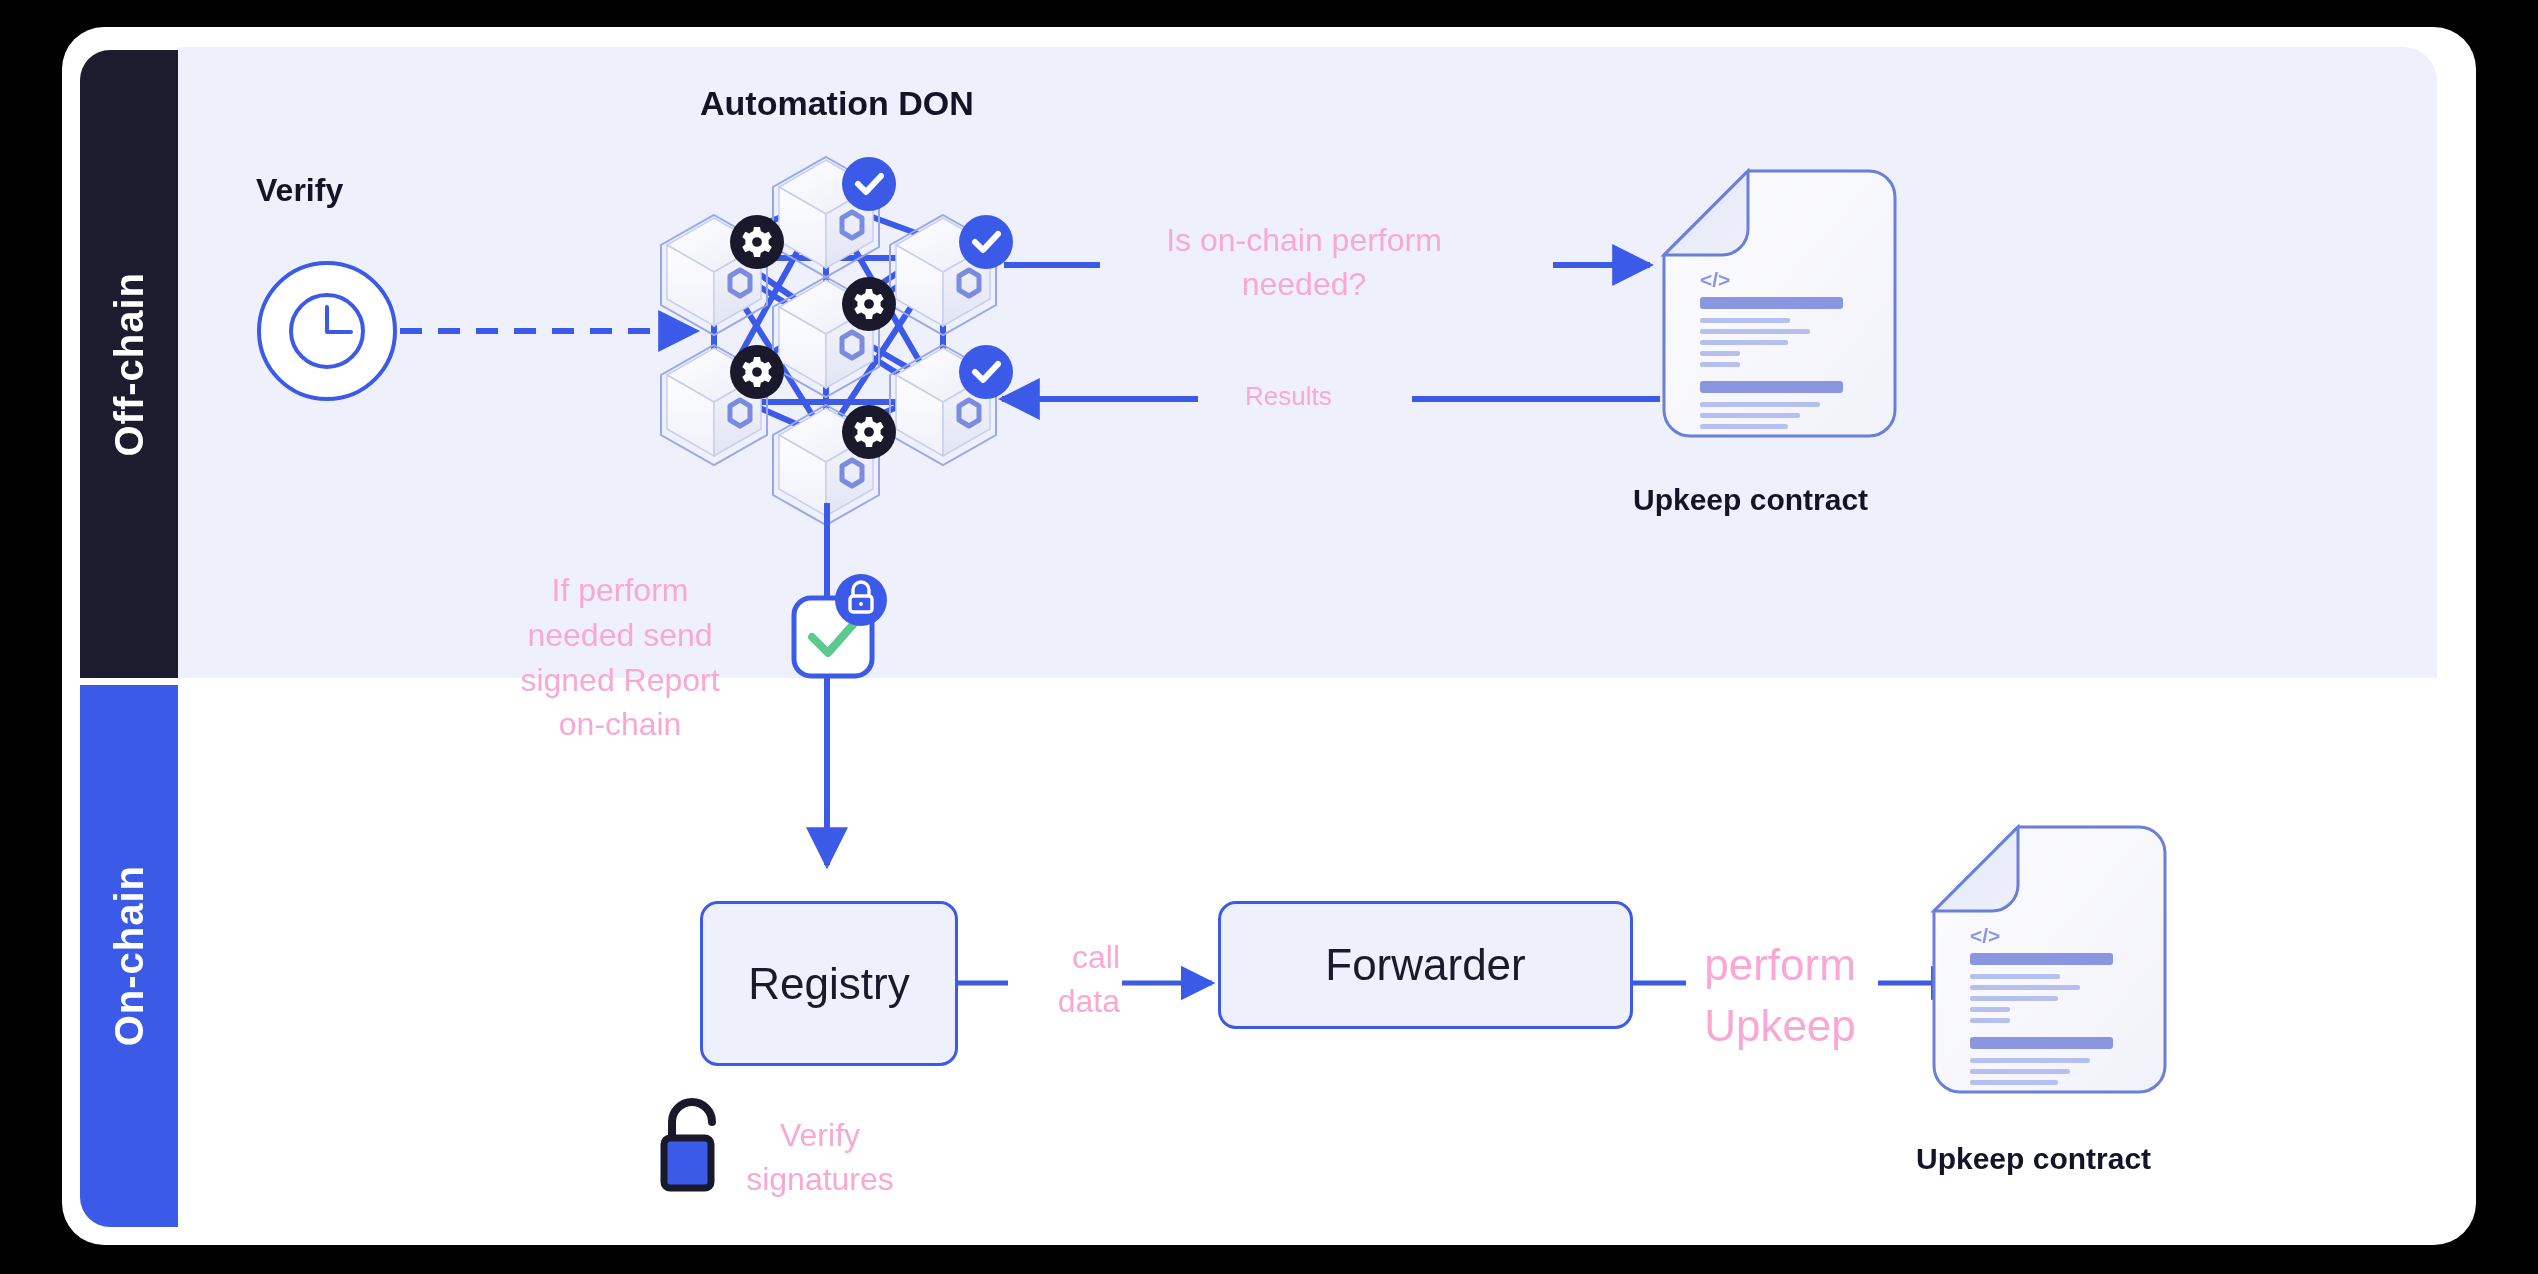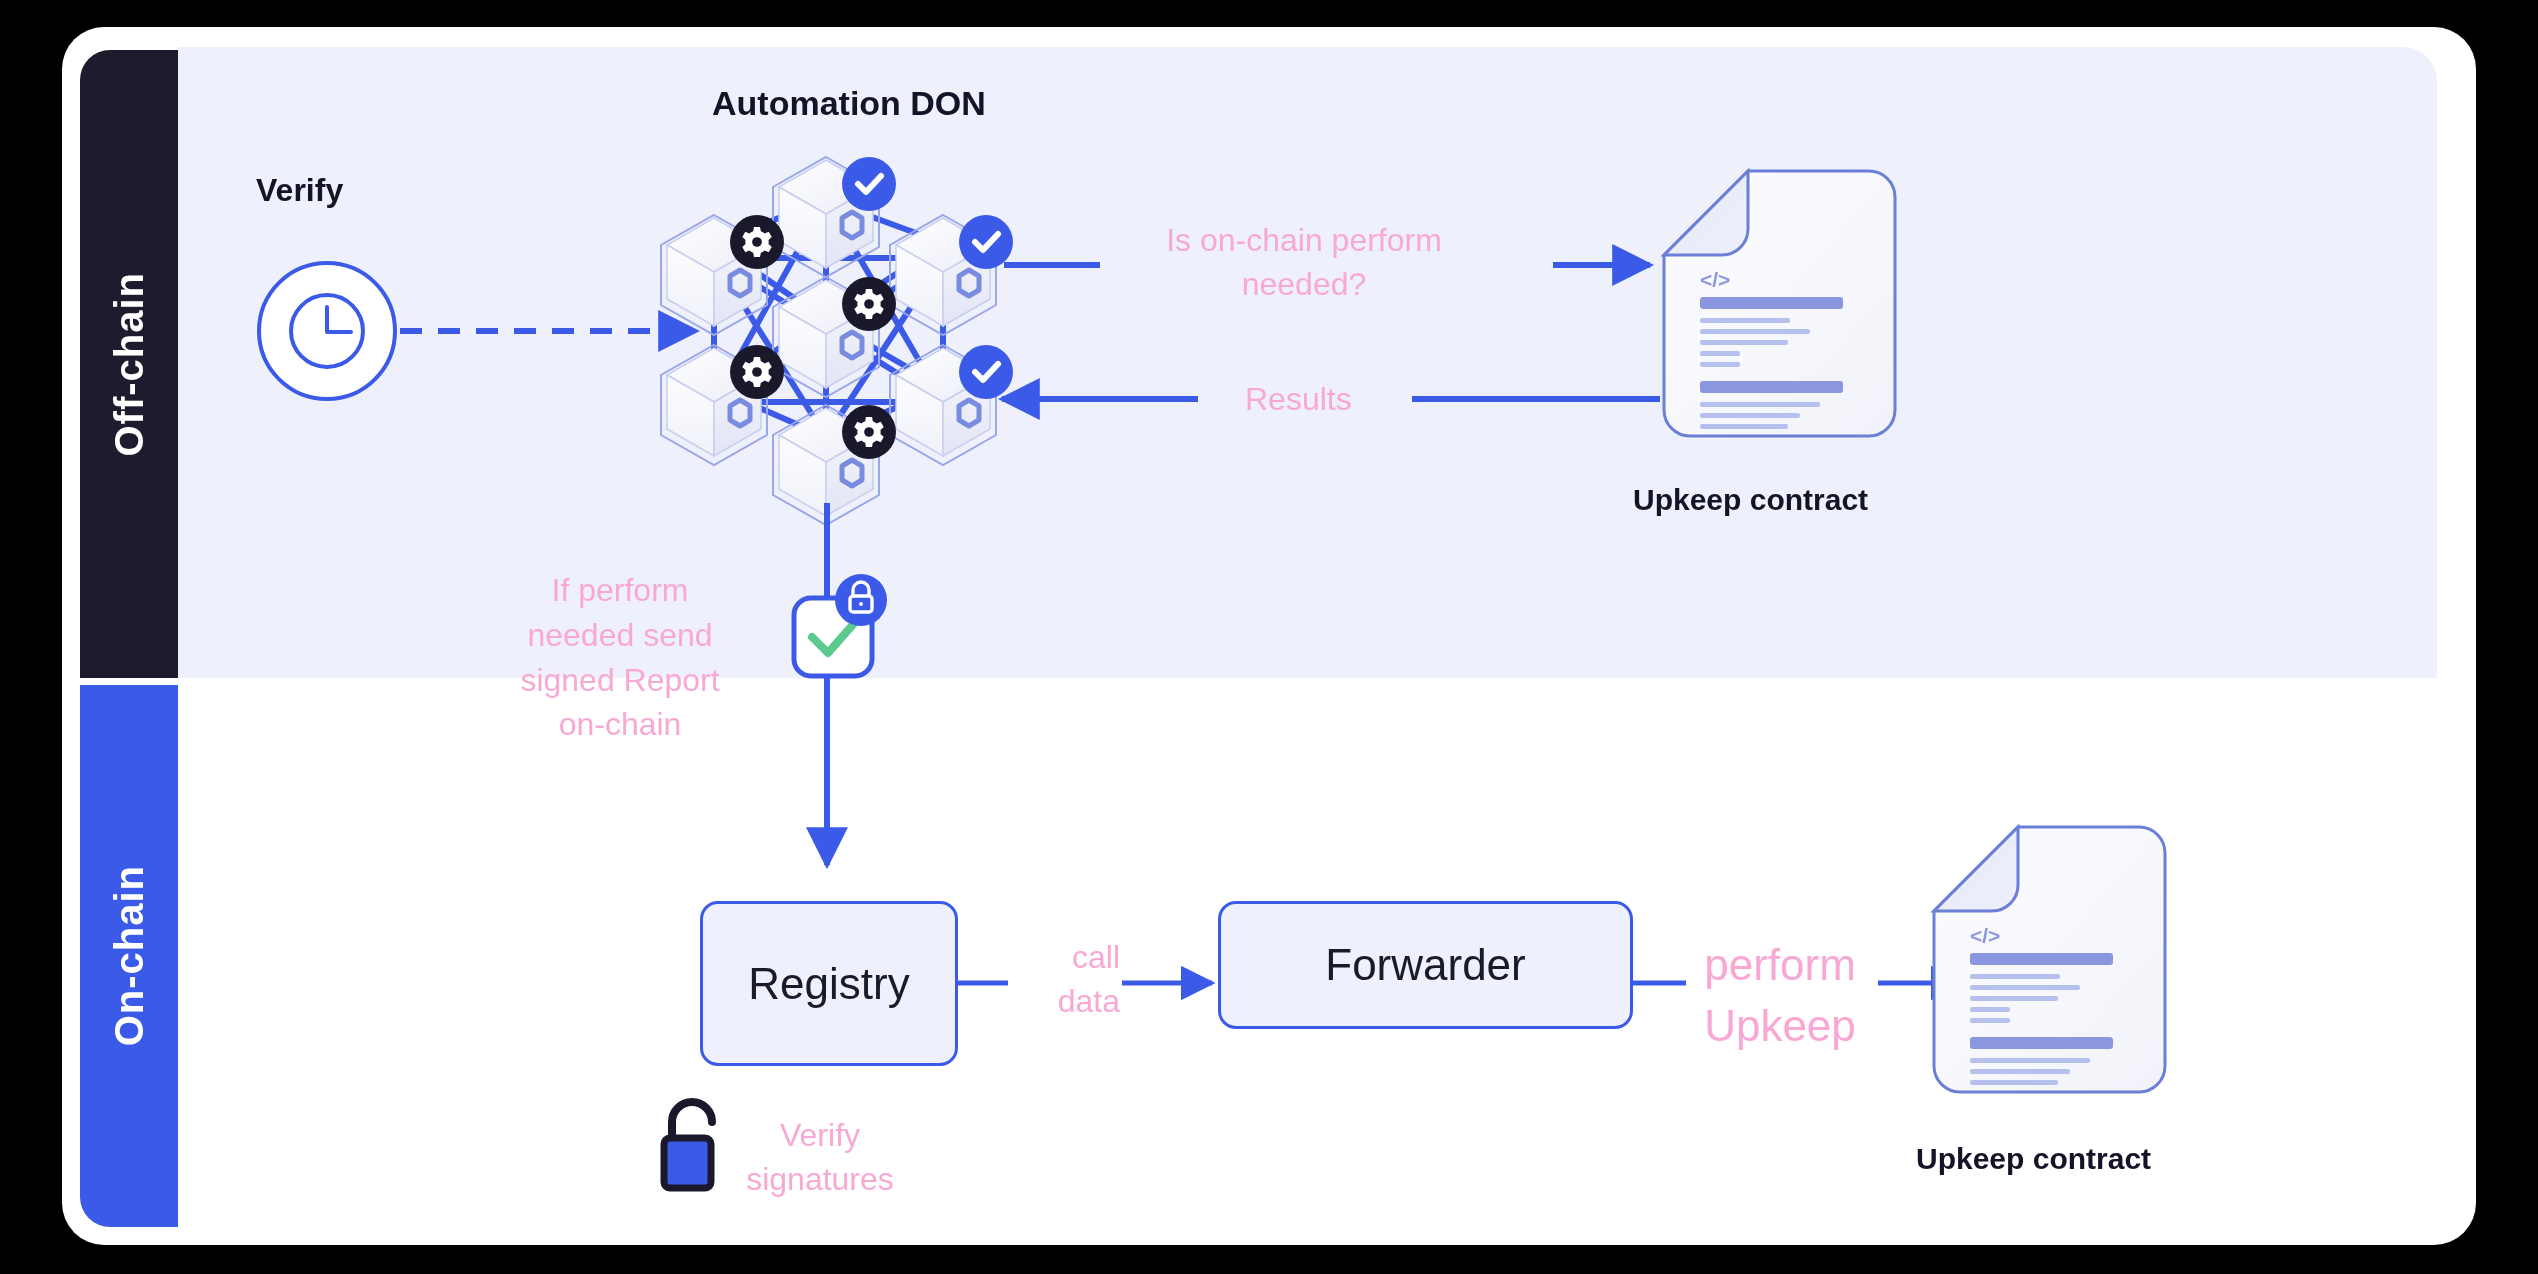--- a/index.html
+++ b/index.html
@@ -62,21 +62,20 @@
     font-weight: 700;
   }
   .t-gray {
     color: #f9a8d4;
     font-weight: 400;
   }
 
   .title-don {
     left: 700px; top: 84px;
     font-size: 34px;
-    margin-left: 12px;
   }
   .label-trigger {
     left: 256px; top: 172px;
     font-size: 32px;
   }
   .label-upkeep-top {
     left: 1633px; top: 483px;
     font-size: 30px;
   }
   .label-upkeep-bottom {
@@ -85,21 +84,21 @@
   }
   .label-q1 {
     left: 1134px; top: 218px;
     font-size: 32px;
     text-align: center;
     line-height: 1.38;
     width: 340px;
   }
   .label-results {
     left: 1245px; top: 381px;
-    font-size: 32px;
+    font-size: 26px;
   }
   .label-ifperform {
     left: 490px; top: 568px;
     font-size: 32px;
     text-align: center;
     line-height: 1.40;
     width: 260px;
   }
   .label-calldata {
     left: 1010px; top: 935px;

